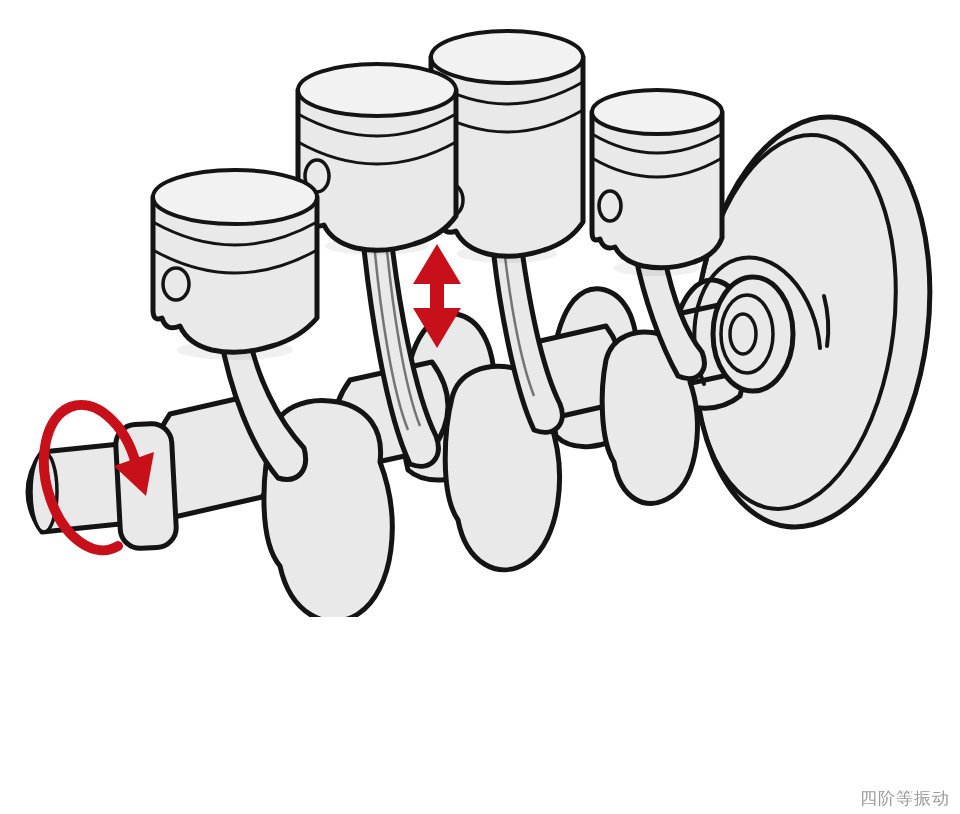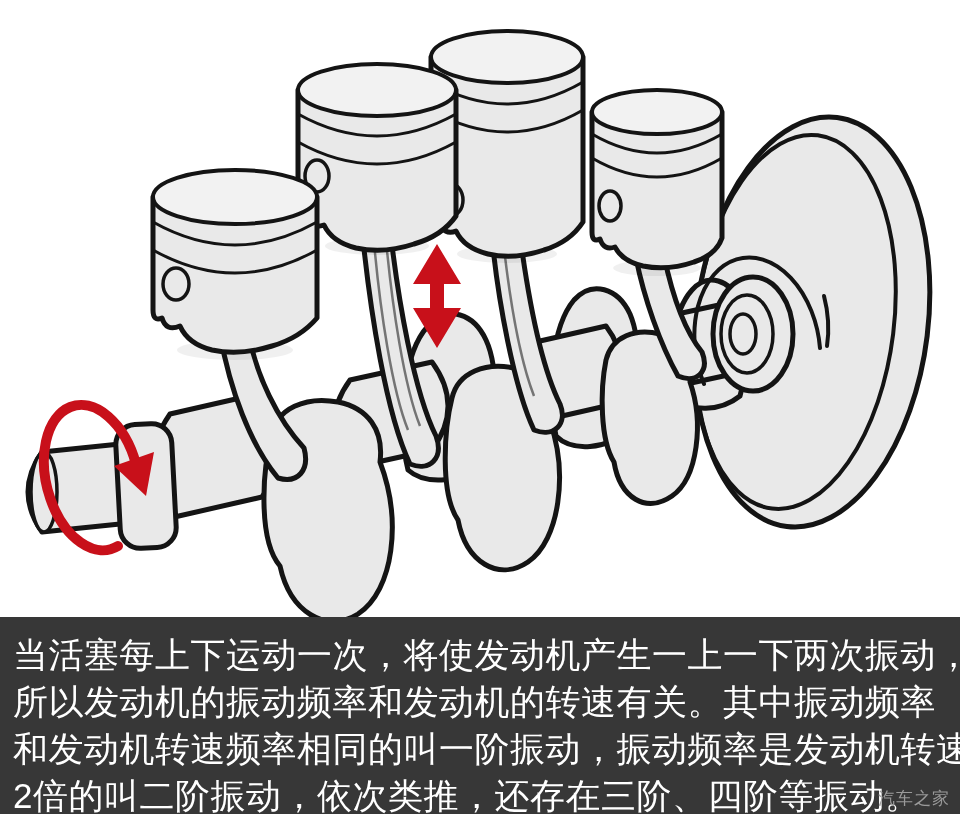--- a/index.html
+++ b/index.html
@@ -116,21 +116,15 @@
       <g>
         <path class="redf" d="M437,244 L461,284 L444,284 L444,308 L461,308 L437,348 L413,308 L430,308 L430,284 L413,284 Z"></path>
       </g>
       <g>
         <path class="reds" d="M 118,546 A 46,74 -14 1 1 136,464"></path>
         <polygon class="redf" points="114,466 154,452 146,496"></polygon>
       </g>
     </svg>
   </div>
 
-  <div class="caption">
-    <div class="cap-line">当活塞每上下运动一次，将使发动机产生一上一下两次振动，</div>
-    <div class="cap-line">所以发动机的振动频率和发动机的转速有关。其中振动频率</div>
-    <div class="cap-line">和发动机转速频率相同的叫一阶振动，振动频率是发动机转速</div>
-    <div class="cap-line">2倍的叫二阶振动，依次类推，还存在三阶、四阶等振动。</div>
-  </div>
 
-  <span class="watermark">汽车之家</span>
+  <span class="watermark">四阶等振动</span>
 </div>
 
 </body></html>

